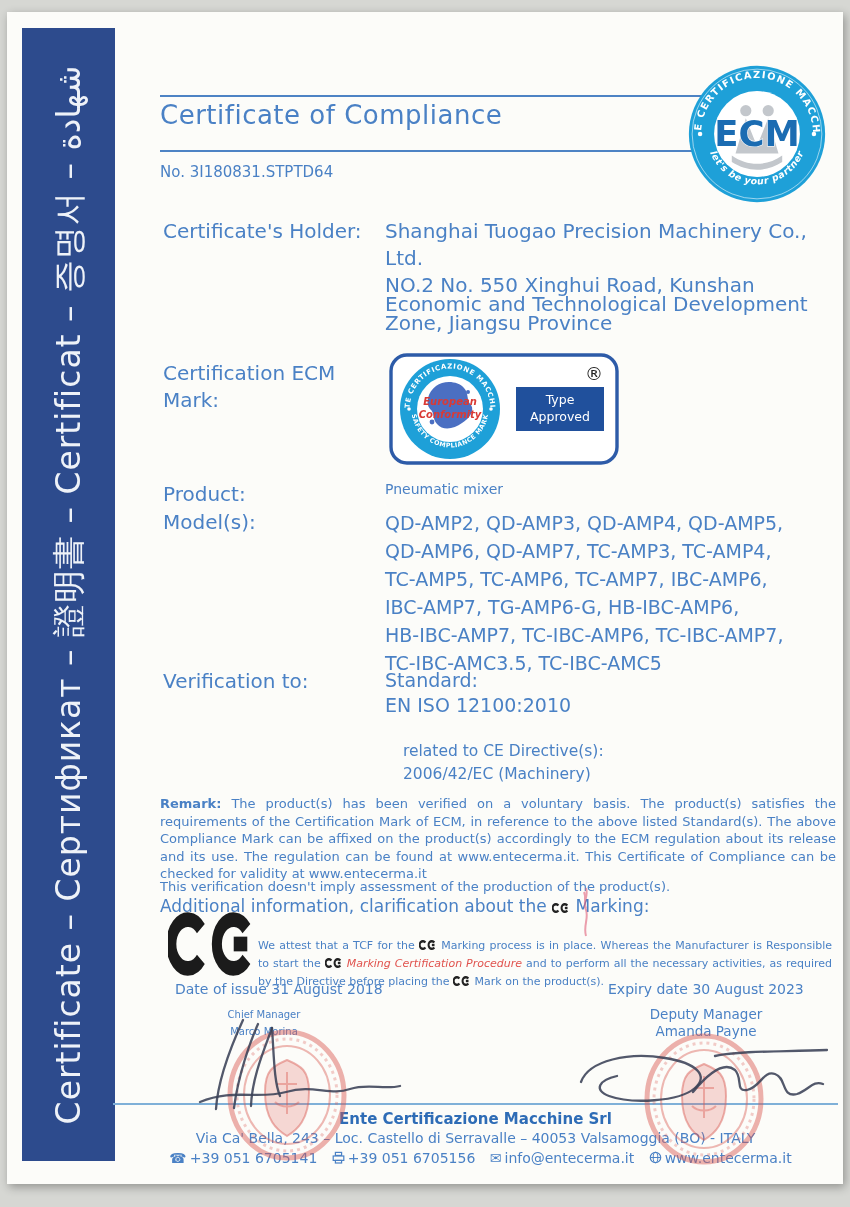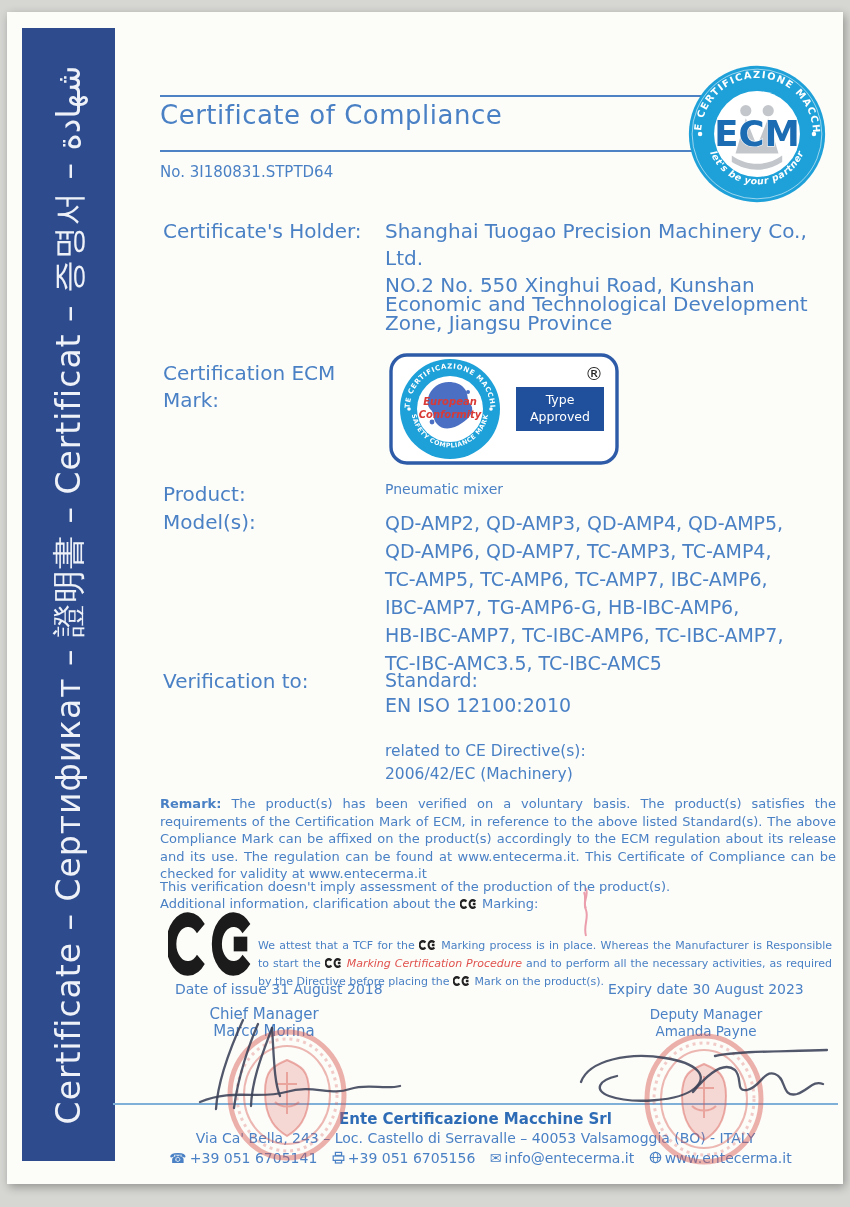--- a/index.html
+++ b/index.html
@@ -50,34 +50,34 @@
   .mark-arc-b{font-size:6.3px;font-weight:700;fill:#ffffff;letter-spacing:.5px;}
   .mark-red{font-size:10px;font-weight:700;font-style:italic;fill:#d93a35;}
   .mark-badge-text{font-size:12.5px;fill:#ffffff;}
   
   .remark{
     position:absolute;left:160px;top:795px;width:676px;
     color:#4a81c5;font-size:13px;line-height:17.6px;text-align:justify;z-index:2;
   }
   .remark b{font-weight:700;}
   .remark-note{position:absolute;left:160px;top:879px;width:676px;color:#4a81c5;font-size:13px;z-index:2;}
-  .addl{position:absolute;left:160px;top:896px;width:676px;color:#4a81c5;font-size:13px;z-index:2;}
+  .addl{position:absolute;left:160px;top:896px;width:676px;color:#4a81c5;font-size:17px;z-index:2;}
   .ce-small{display:inline-block;width:18px;height:10px;vertical-align:-1px;}
   .ce-small path{stroke:#222222;stroke-width:24;fill:none;}
   .ce-big{position:absolute;left:168px;top:912px;width:92px;height:64px;z-index:2;}
   .ce-big path{stroke:#1b1b1b;stroke-width:23;fill:none;}
   .ce-par{
     position:absolute;left:258px;top:903px;width:574px;
     color:#4a81c5;font-size:11px;line-height:18.2px;text-align:justify;z-index:2;margin-top:34px;
   }
   .red-italic{color:#e0524d;font-style:italic;}
   
   .date-issue{position:absolute;left:175px;top:981px;color:#4a81c5;font-size:14px;z-index:2;}
   .date-expiry{position:absolute;left:608px;top:981px;width:228px;color:#4a81c5;font-size:14px;z-index:2;}
-  .sig-head-l{position:absolute;left:175px;top:1006px;width:178px;text-align:center;color:#4a81c5;font-size:15px;line-height:17px;z-index:2;}
+  .sig-head-l{position:absolute;left:175px;top:1006px;width:178px;text-align:center;color:#4a81c5;font-size:10px;line-height:17px;z-index:2;}
   .sig-head-r{position:absolute;left:617px;top:1006px;width:178px;text-align:center;color:#4a81c5;font-size:13.5px;line-height:17px;z-index:2;}
   .stamp{position:absolute;width:124px;height:134px;z-index:5;opacity:.85;}
   .stamp-l{left:225px;top:1028px;}
   .stamp-r{left:642px;top:1032px;}
   .sig-ink{position:absolute;z-index:6;}
   .sig-ink path{stroke:#3a4156;stroke-width:2.3;fill:none;opacity:.88;stroke-linecap:round;}
   .sig-l{left:188px;top:1016px;width:230px;height:95px;}
   .sig-r{left:575px;top:1040px;width:255px;height:75px;}
   .ink-red{position:absolute;left:577px;top:886px;width:18px;height:52px;z-index:2;opacity:.6;}
   .ink-red path{stroke:#e0607a;stroke-width:2;fill:none;}
@@ -162,21 +162,21 @@
     <div>IBC-AMP7, TG-AMP6-G, HB-IBC-AMP6,</div>
     <div>HB-IBC-AMP7, TC-IBC-AMP6, TC-IBC-AMP7,</div>
     <div>TC-IBC-AMC3.5, TC-IBC-AMC5</div>
   </div>
 
   <div class="lbl" style="top:668px;">Verification to:</div>
   <div class="val" style="top:668px;font-size:19px;line-height:25px;">
     <div>Standard:</div>
     <div>EN ISO 12100:2010</div>
   </div>
-  <div class="val" style="top:740px;font-size:15.5px;line-height:23px;">
+  <div class="val" style="top:740px;font-size:15.5px;line-height:23px;margin-left:18px;">
     <div>related to CE Directive(s):</div>
     <div>2006/42/EC (Machinery)</div>
   </div>
 
   <div class="remark"><b>Remark:</b><span> The product(s) has been verified on a voluntary basis. The product(s) satisfies the requirements of the Certification Mark of ECM, in reference to the above listed Standard(s). The above Compliance Mark can be affixed on the product(s) accordingly to the ECM regulation about its release and its use. The regulation can be found at www.entecerma.it. This Certificate of Compliance can be checked for validity at www.entecerma.it</span></div>
   <div class="remark-note">This verification doesn't imply assessment of the production of the product(s).</div>
 
   <div class="addl"><span>Additional information, clarification about the </span><svg class="ce-small" viewBox="0 0 210 100" preserveAspectRatio="none">
         <path d="M75 26 A38 38 0 1 0 75 74"></path>
         <path d="M179 26 A38 38 0 1 0 179 74"></path>

